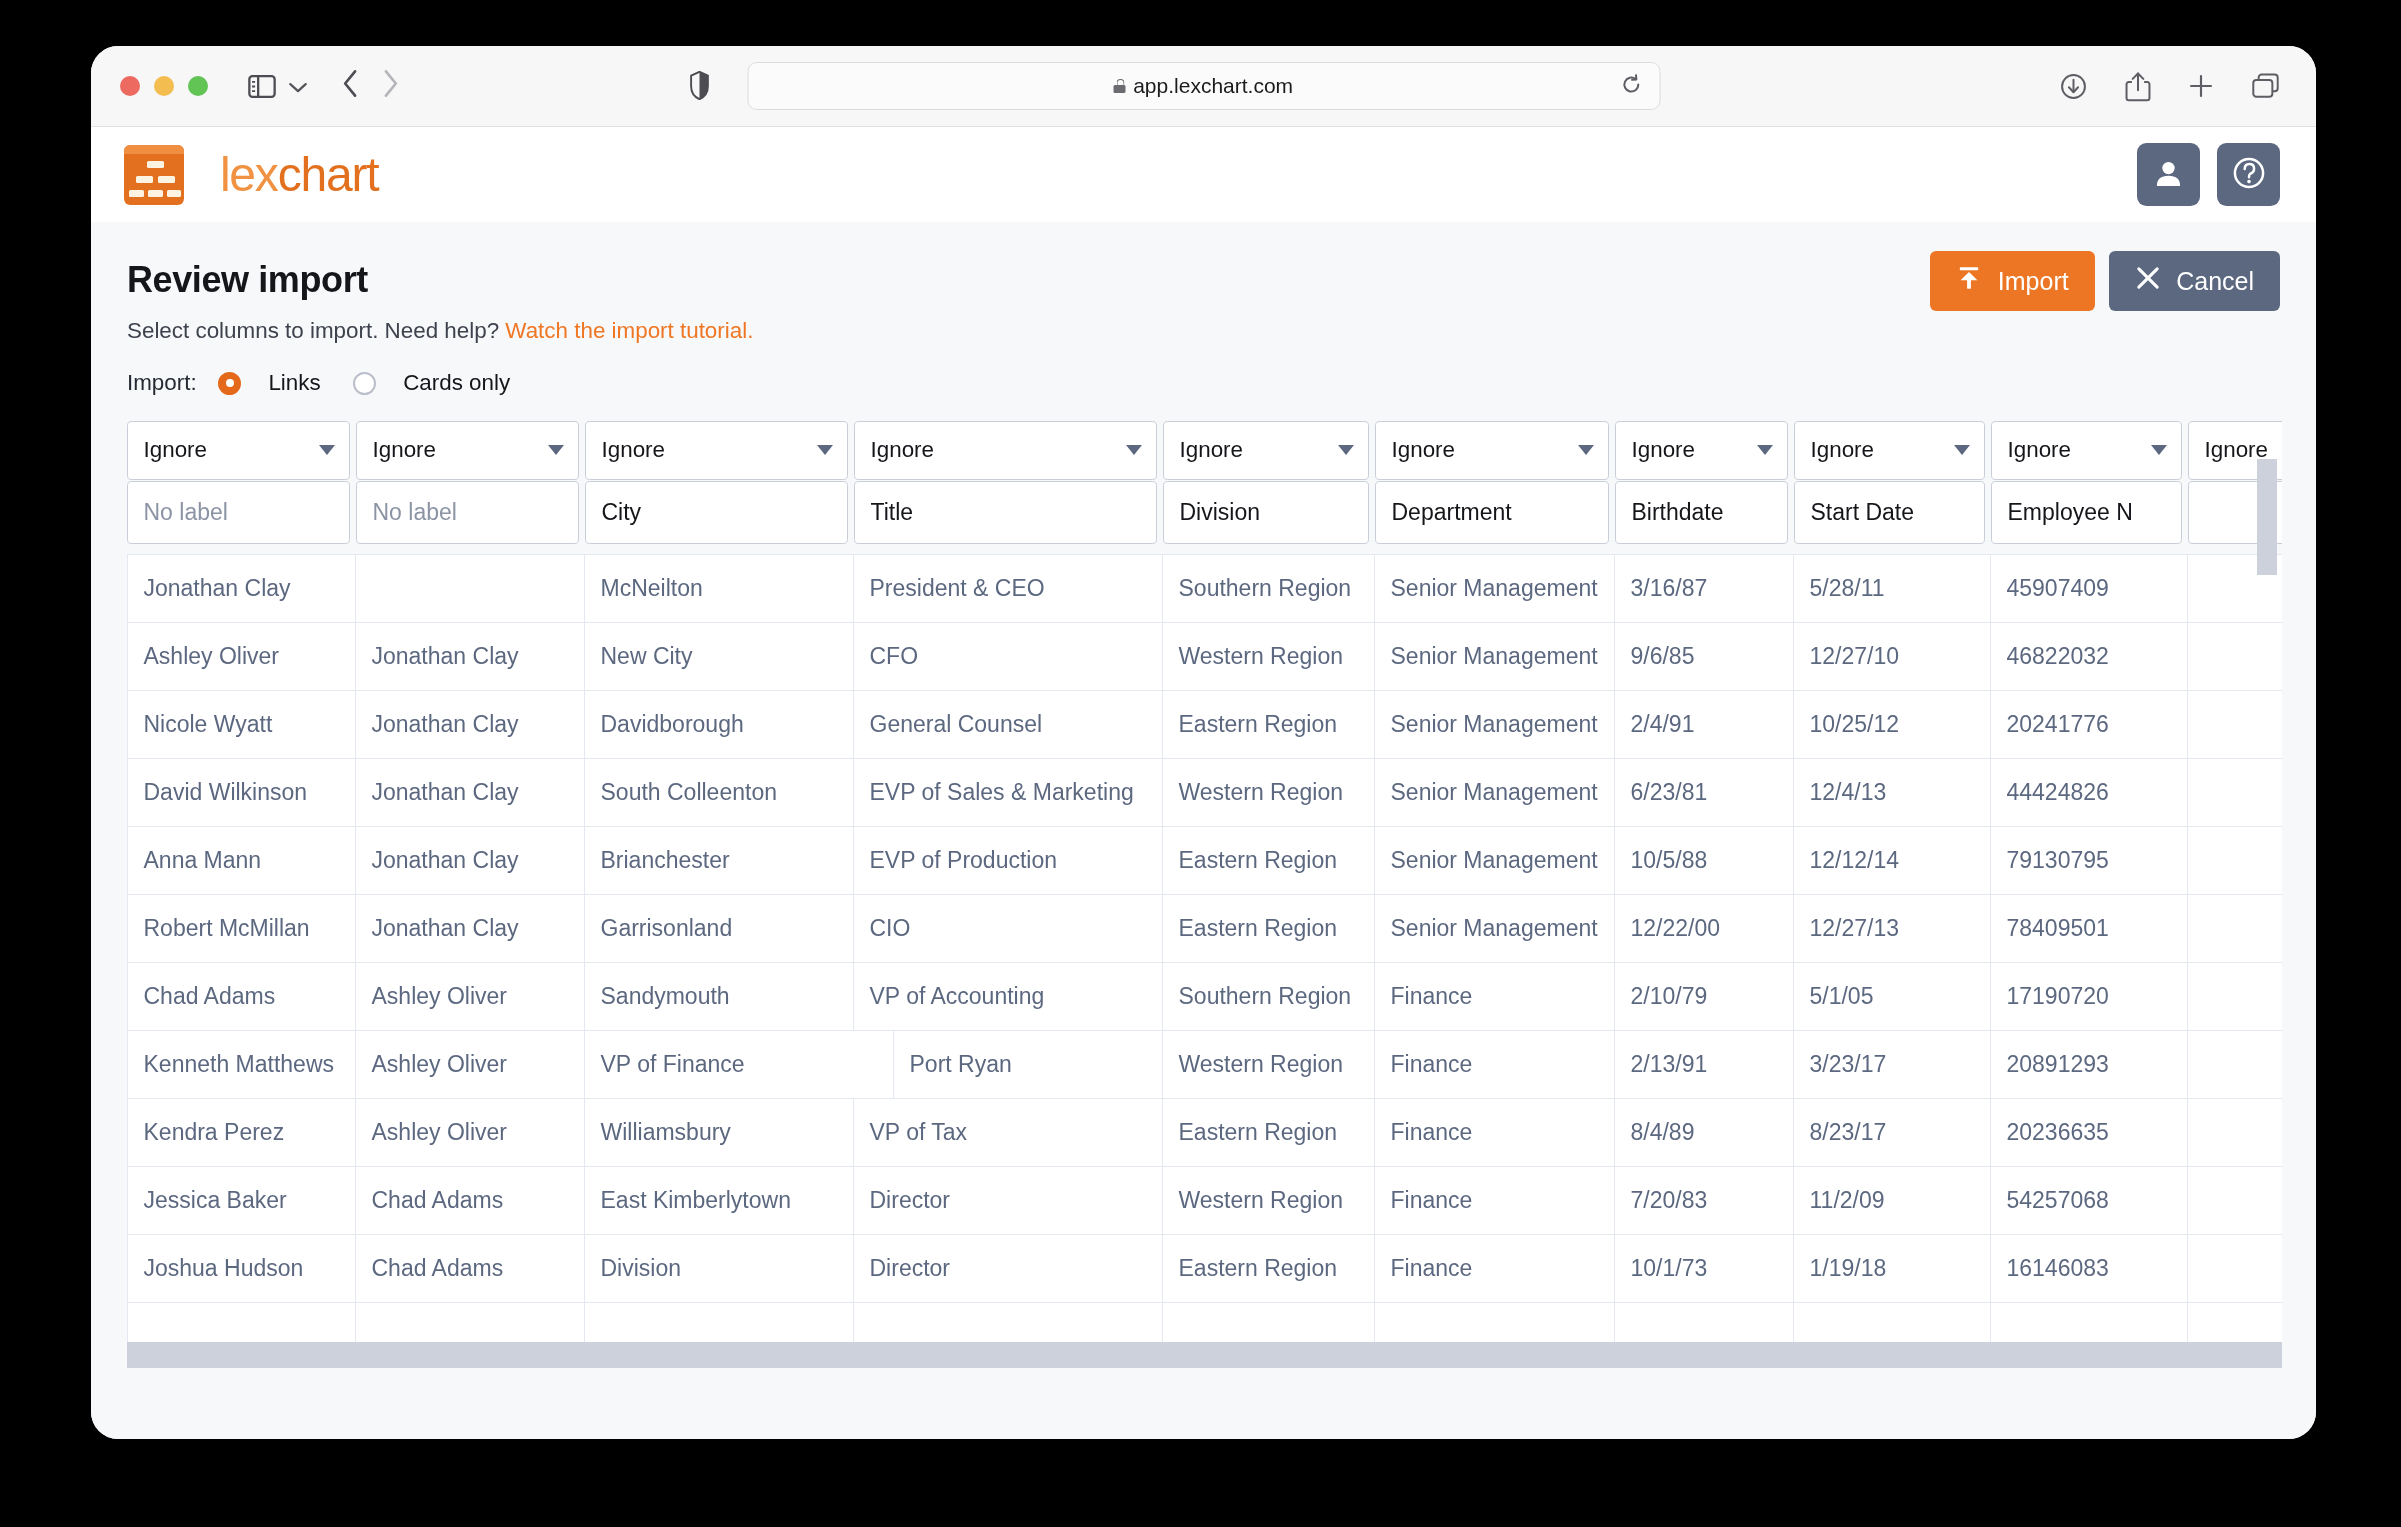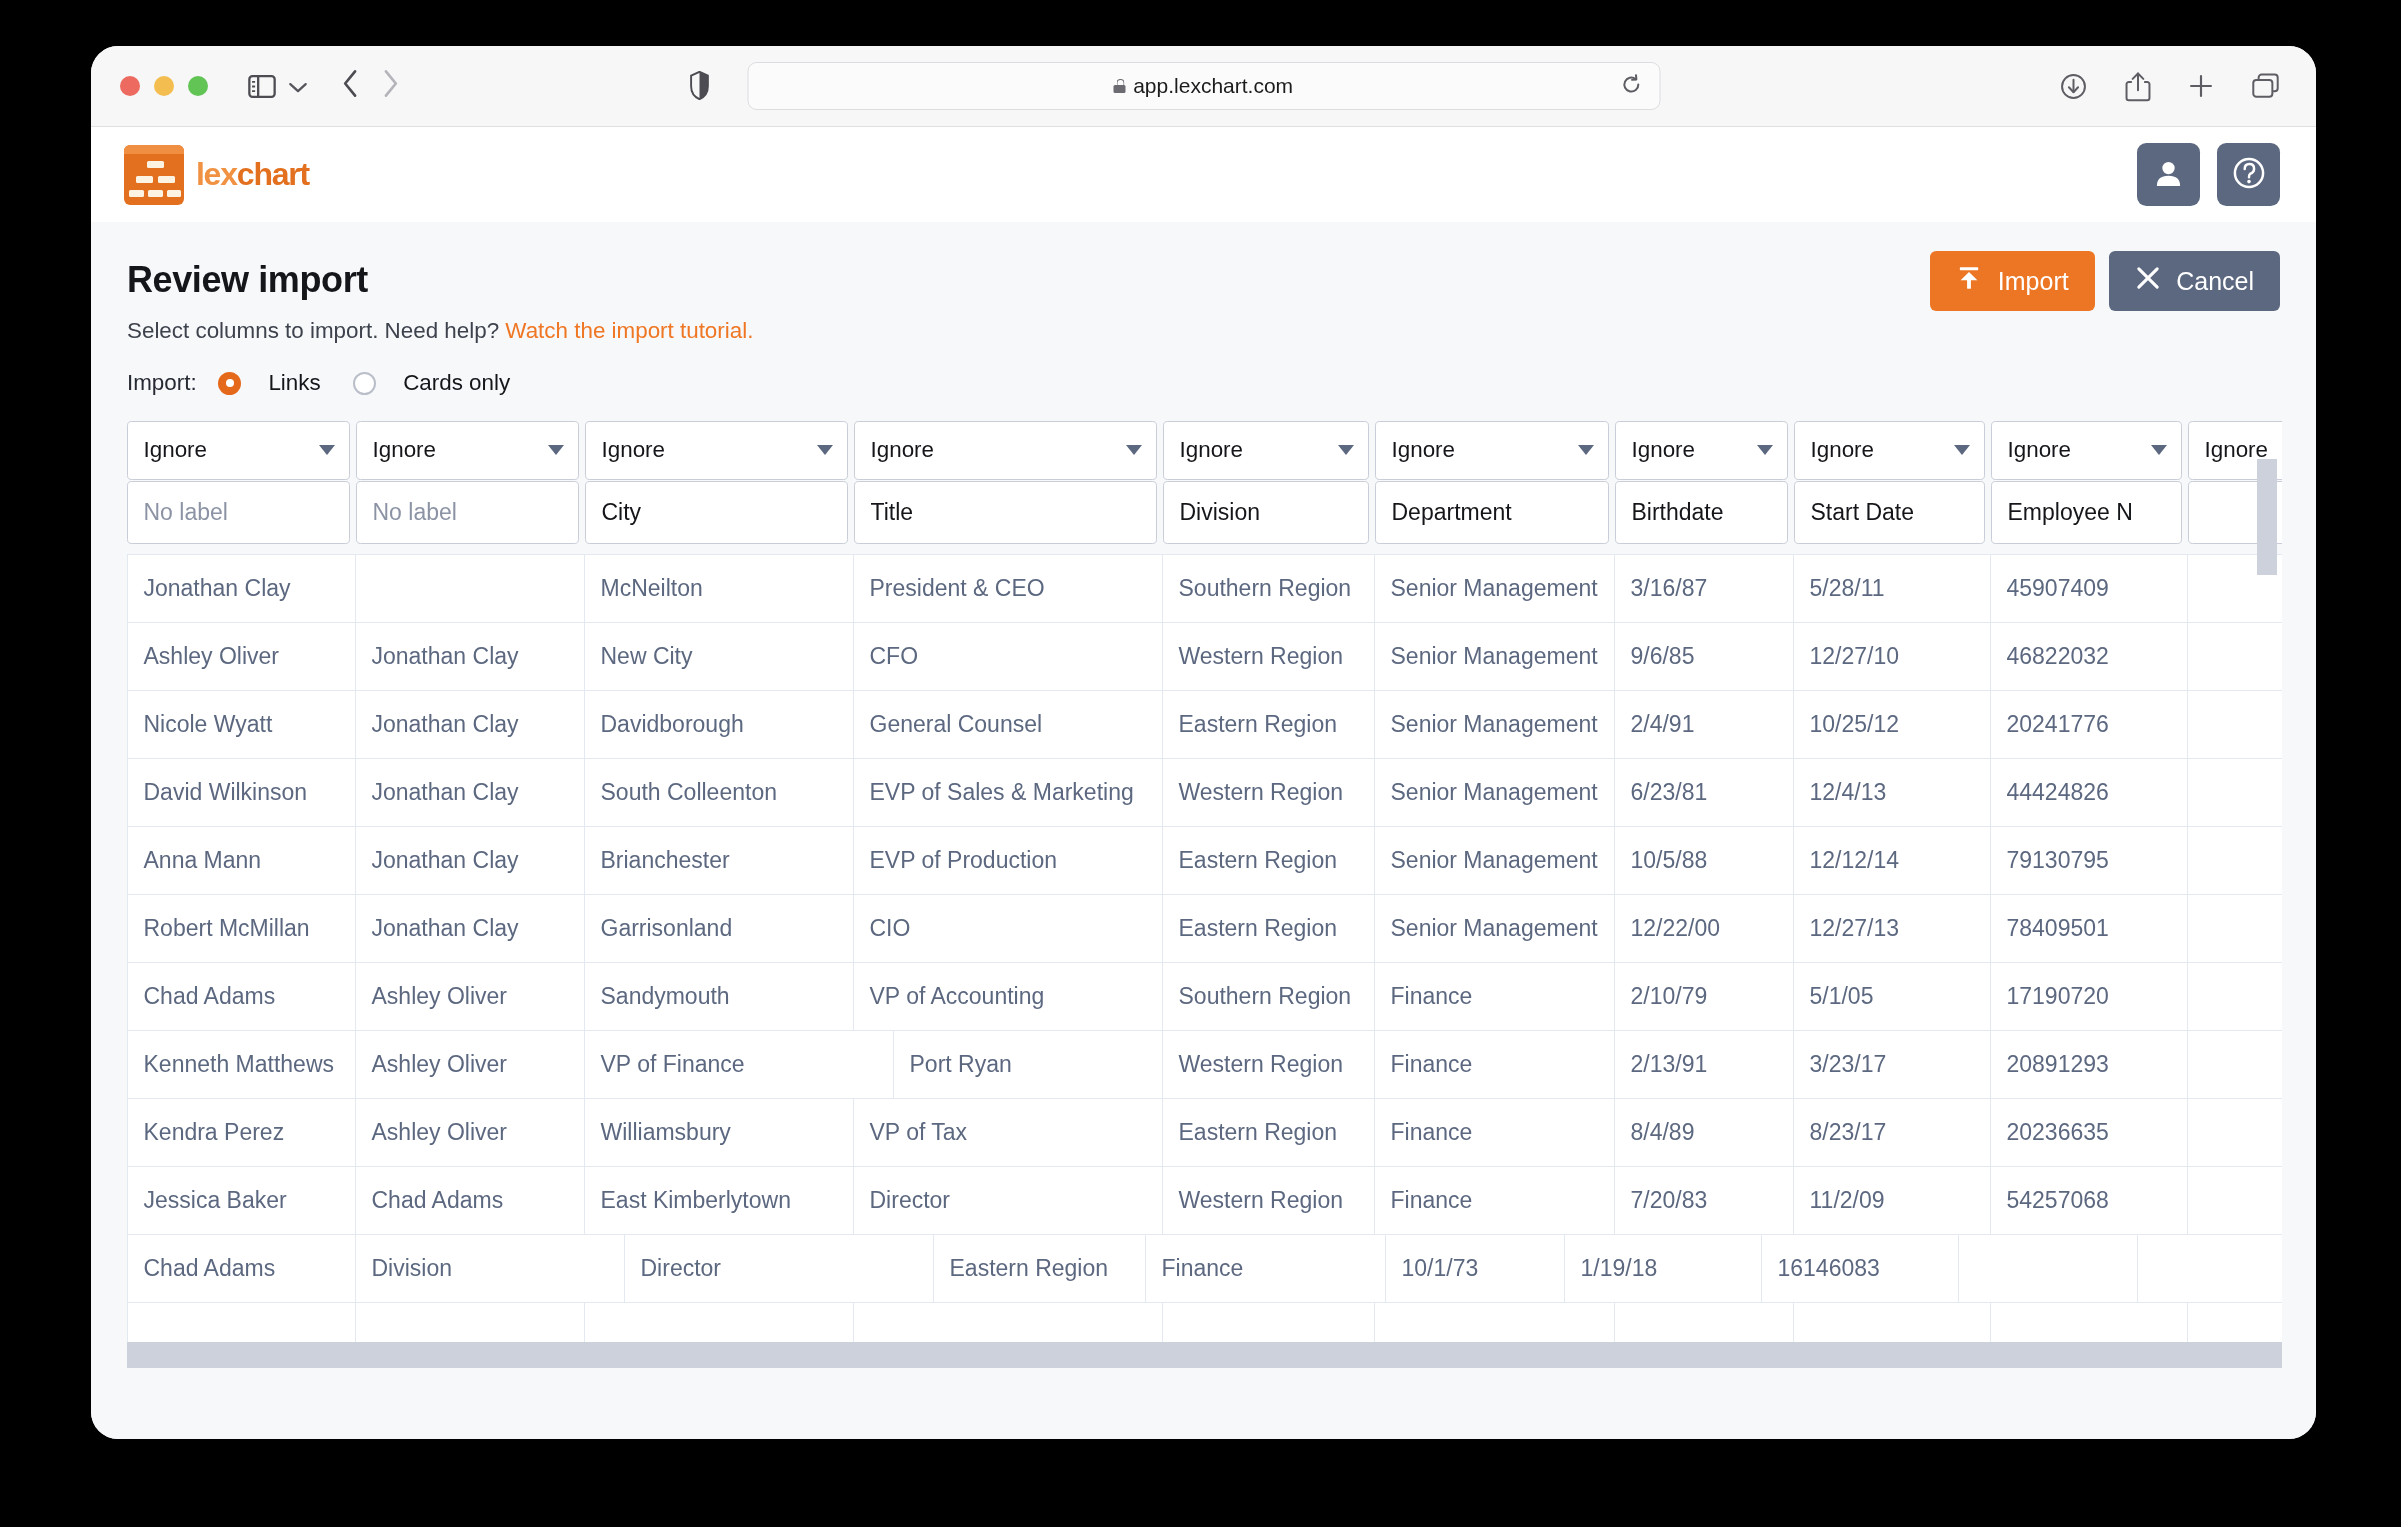--- a/index.html
+++ b/index.html
@@ -111,22 +111,23 @@
   .logo-mark i {
     position: absolute; background: #fdf3e3; border-radius: 1.5px; display: block;
   }
   .lm1 { left: 23px; top: 16.2px; width: 17px; height: 7.7px; }
   .lm2 { left: 12.4px; top: 31px; width: 17px; height: 7.7px; }
   .lm3 { left: 34px; top: 31px; width: 17px; height: 7.7px; }
   .lm4 { left: 5.4px;  top: 45px; width: 15.5px; height: 7.7px; }
   .lm5 { left: 24px; top: 45px; width: 15.5px; height: 7.7px; }
   .lm6 { left: 43px; top: 45px; width: 14px; height: 7.7px; }
   .logo-text {
-    font-size: 32px; font-weight: 700; color: #e2701f;
+    font-size: 48px; font-weight: 400; color: #e2701f;
     letter-spacing: -1.2px;
+    margin-left: 24px;
   }
   .logo-text .lex { color: #f09242; }
 
   .header-actions {
     position: absolute; right: 36px;
     display: flex; gap: 17px;
   }
   .hbtn {
     width: 63px; height: 63px;
     background: #5c6880;
@@ -618,20 +619,21 @@
             <div class="cell c2">East Kimberlytown</div>
             <div class="cell c3">Director</div>
             <div class="cell c4">Western Region</div>
             <div class="cell c5">Finance</div>
             <div class="cell c6">7/20/83</div>
             <div class="cell c7">11/2/09</div>
             <div class="cell c8">54257068</div>
             <div class="cell c9"></div>
           </div>
           <div class="row">
+            <div class="cell c0">Joshua Hudson</div>
             <div class="cell c1">Chad Adams</div>
             <div class="cell c2">Division</div>
             <div class="cell c3">Director</div>
             <div class="cell c4">Eastern Region</div>
             <div class="cell c5">Finance</div>
             <div class="cell c6">10/1/73</div>
             <div class="cell c7">1/19/18</div>
             <div class="cell c8">16146083</div>
             <div class="cell c9"></div>
           </div>

